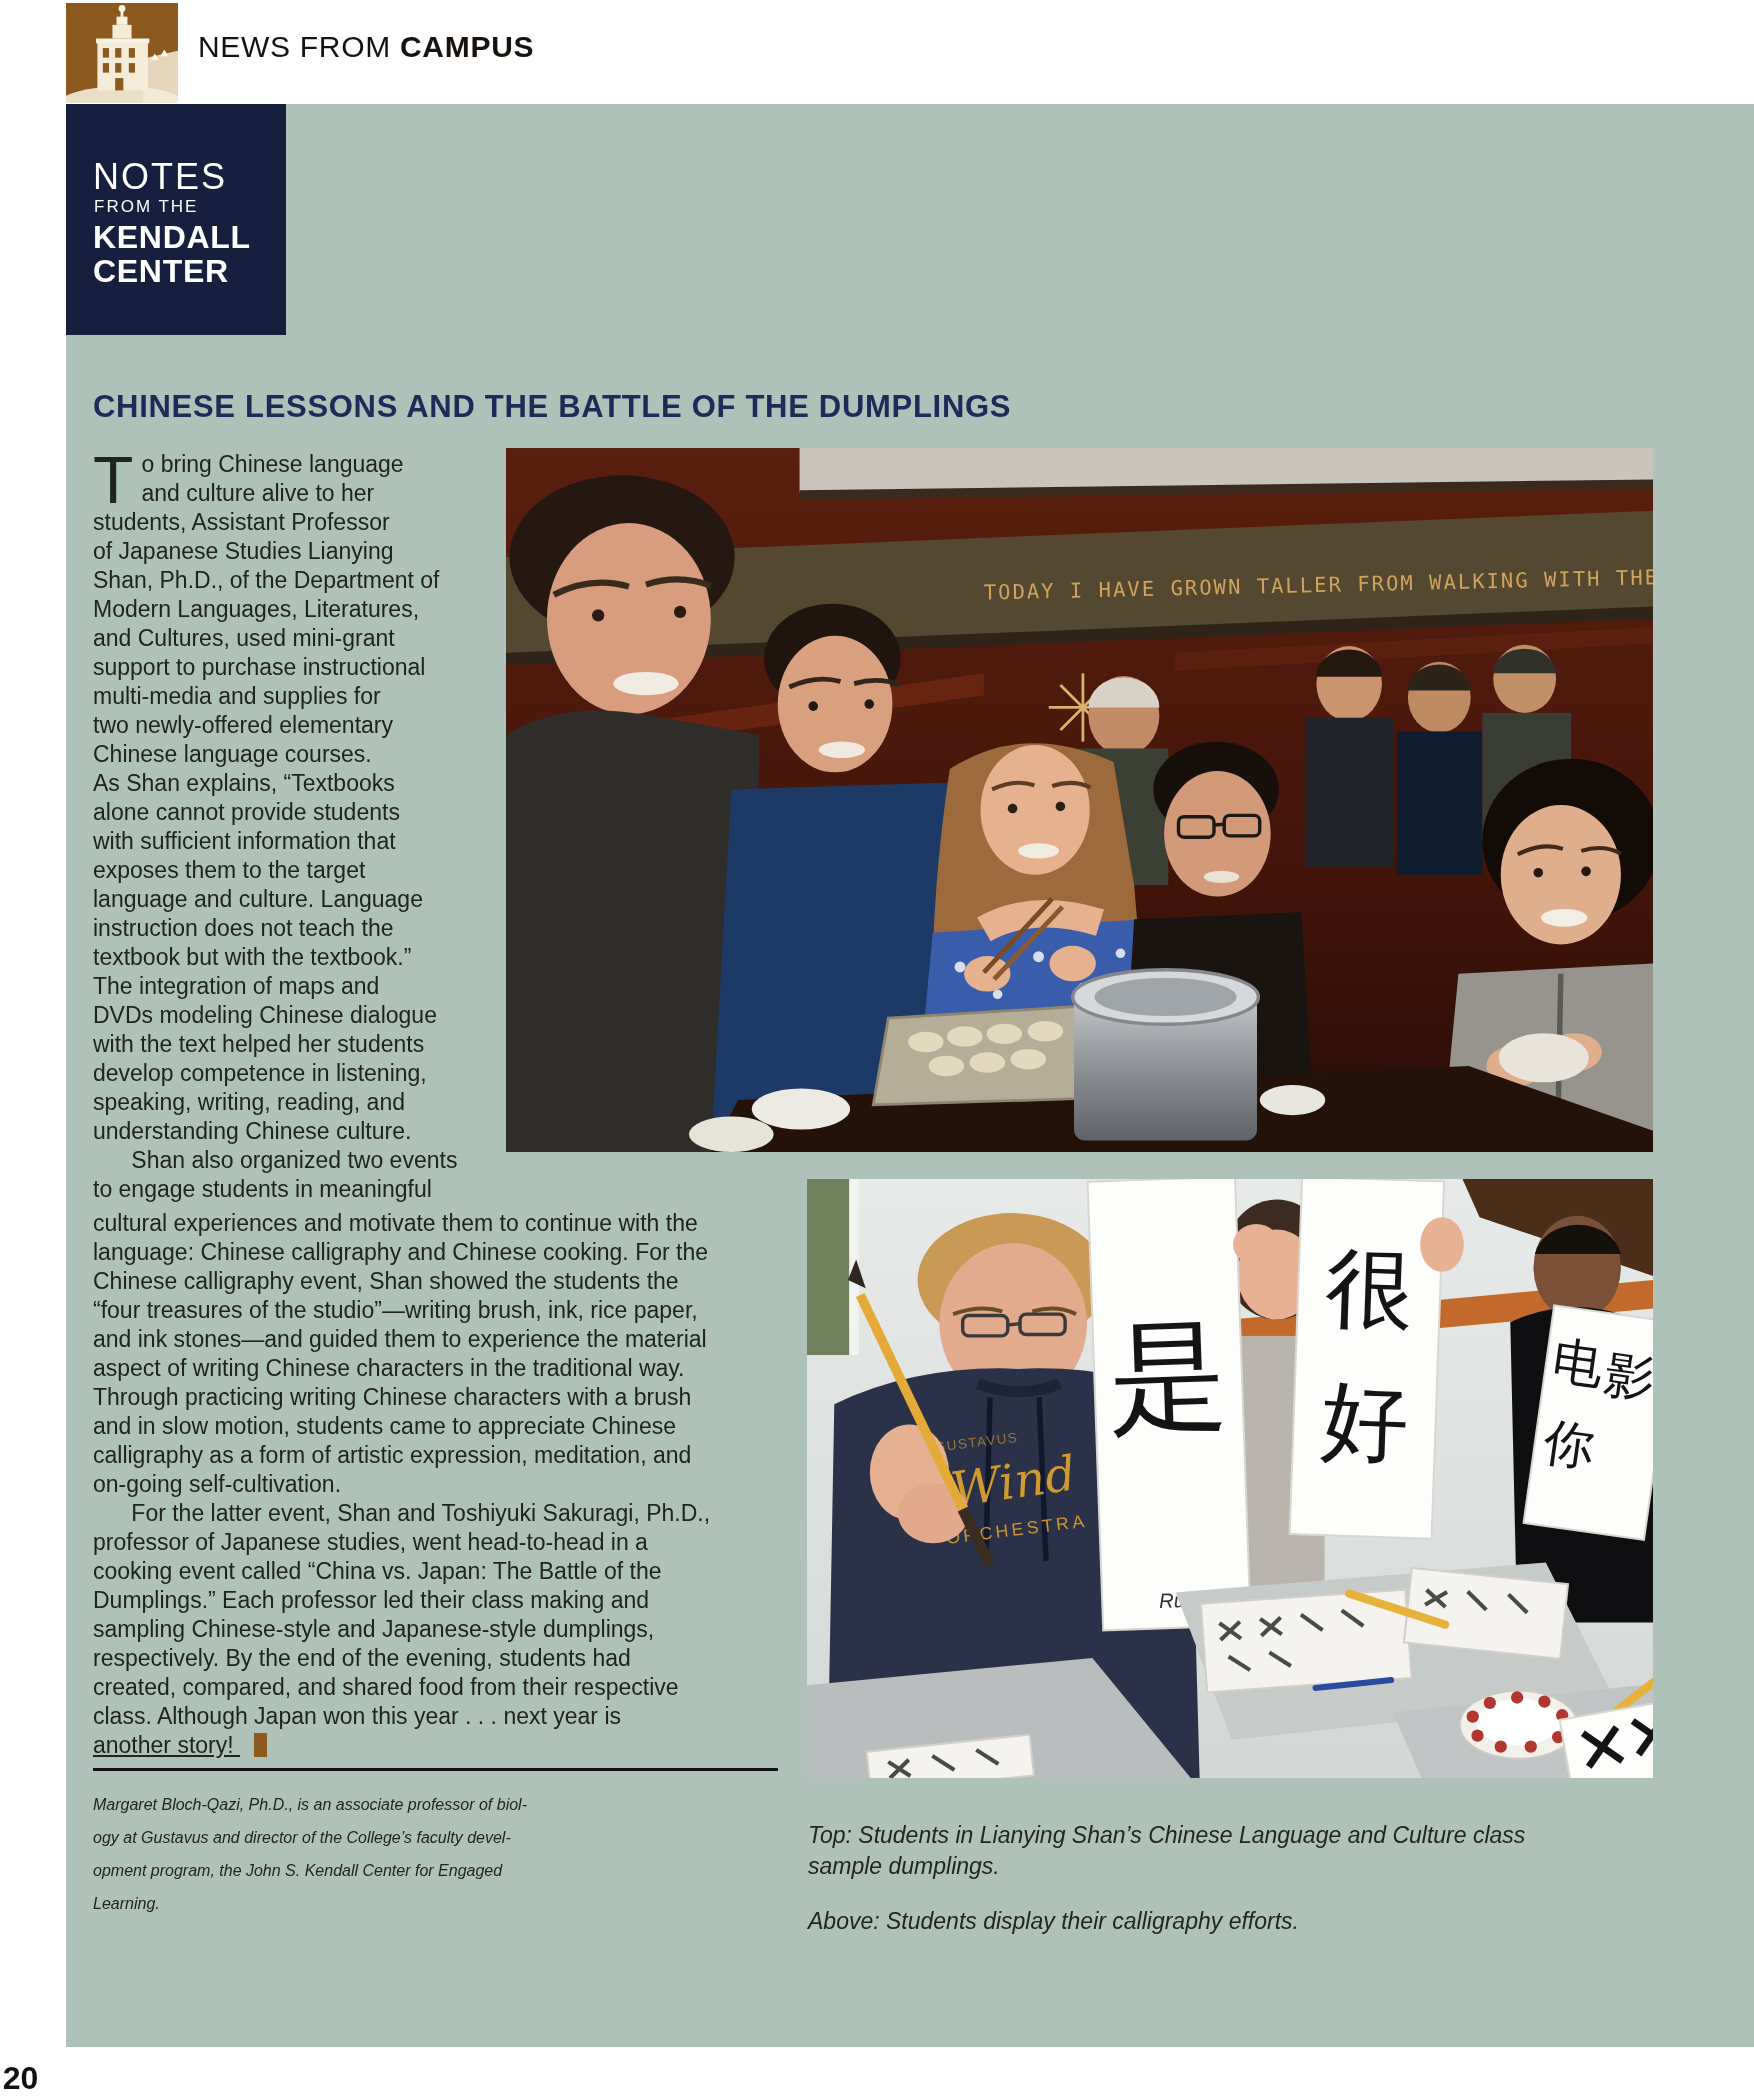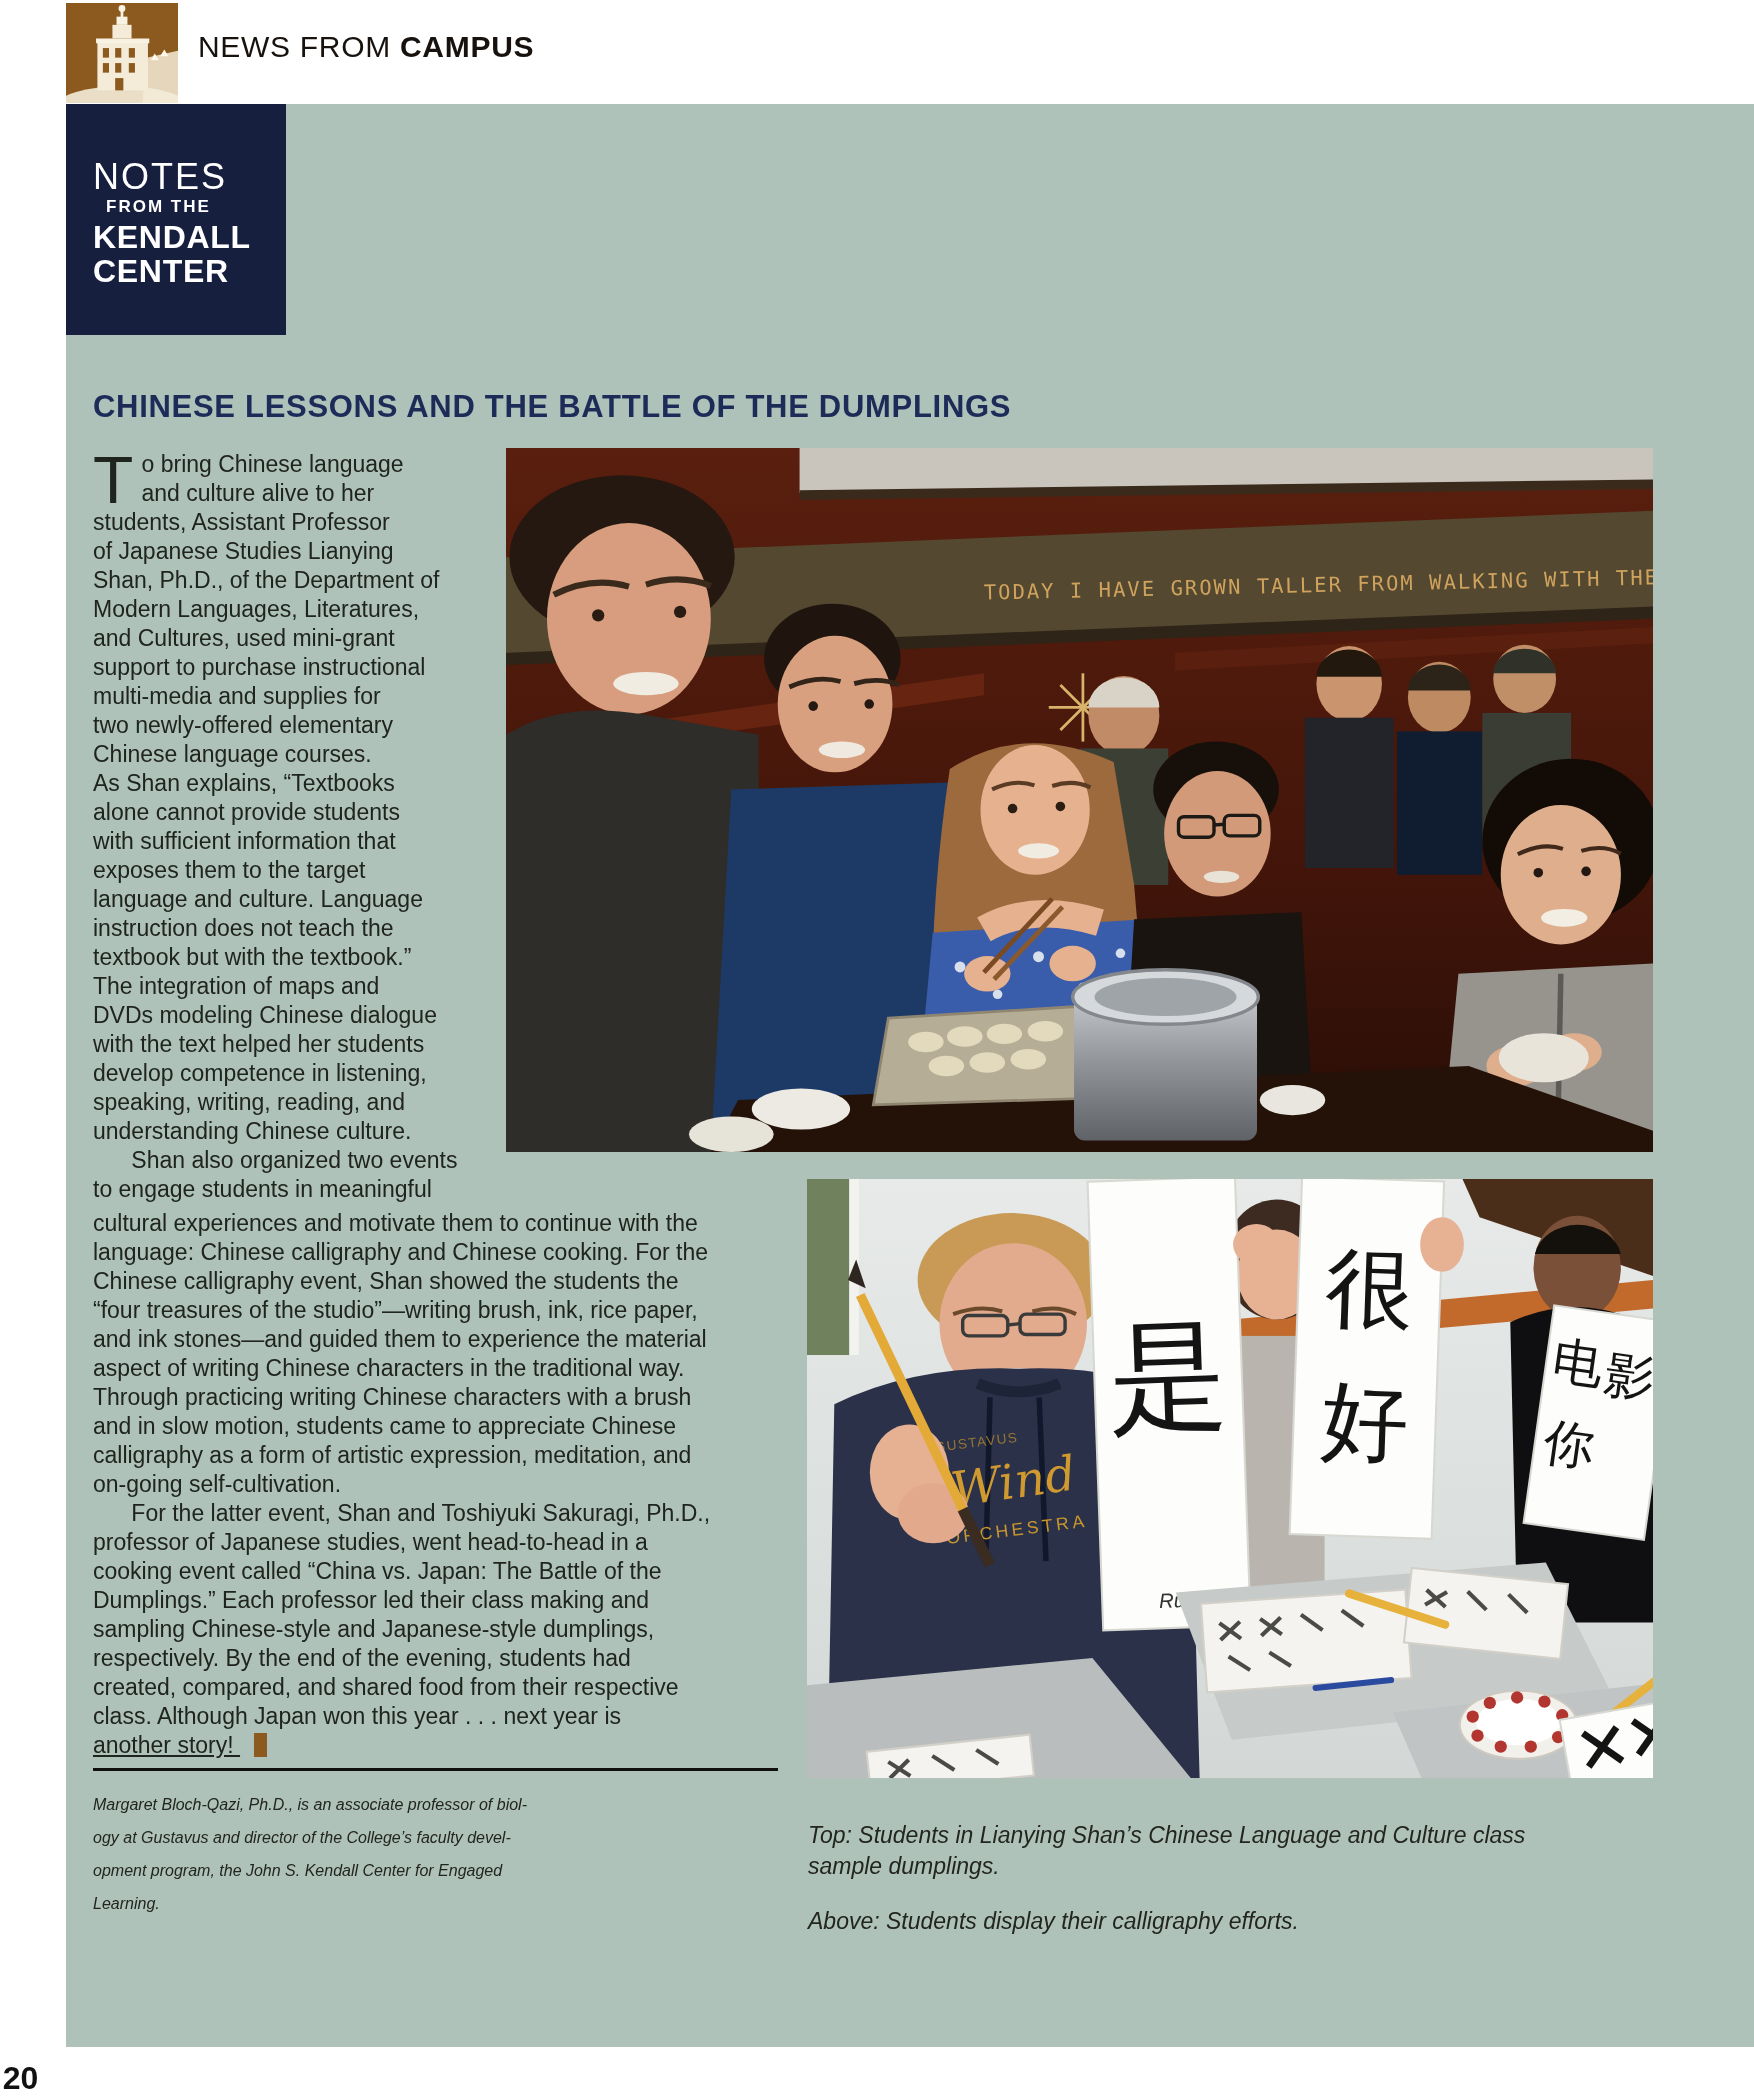--- a/index.html
+++ b/index.html
@@ -6,21 +6,21 @@
   .page{position:relative;width:1755px;height:2097px;background:#ffffff;overflow:hidden;
         font-family:"Liberation Sans",sans-serif;color:#20221f;padding-left:16px;}
   .green-panel{position:absolute;left:66px;top:104px;width:1689px;height:1943px;background:#aec2b9;}
   
   .logo-box{position:absolute;left:66px;top:3.4px;width:112px;height:100px;background:#8c5a1e;overflow:hidden;}
   .masthead{position:absolute;left:198px;top:30px;font-size:30px;letter-spacing:0.7px;color:#17120d;}
   .masthead .bold{font-weight:bold;}
   
   .navy-box{position:absolute;left:66px;top:104px;width:220px;height:231px;background:#171f3e;color:#ffffff;}
   .navy-box .l1{position:absolute;left:27px;top:52px;font-size:36px;font-weight:400;letter-spacing:2px;}
-  .navy-box .l2{position:absolute;left:28px;top:93px;font-size:17px;font-weight:700;letter-spacing:2px;margin-left:12px;}
+  .navy-box .l2{position:absolute;left:28px;top:93px;font-size:17px;font-weight:400;letter-spacing:2px;}
   .navy-box .l3{position:absolute;left:27px;top:115px;font-size:32px;font-weight:bold;letter-spacing:0.7px;text-align:right;}
   .navy-box .l4{position:absolute;left:27px;top:149px;font-size:32px;font-weight:bold;letter-spacing:0.7px;}
   
   .article-title{position:absolute;left:93px;top:389px;font-size:31px;font-weight:bold;
                  letter-spacing:0.7px;color:#1c2b57;white-space:pre;text-align:right;}
   .bodytext{position:absolute;font-size:23px;line-height:29px;white-space:pre;color:#20241f;}
   .narrow{left:93px;top:450px;width:423px;}
   .wide{left:93px;top:1209px;width:696px;}
   .dropcap{float:left;font-size:66px;line-height:53px;padding:4.1px 8.2px 0 0;font-weight:400;}
   .lastline{display:block;text-decoration:underline;}

